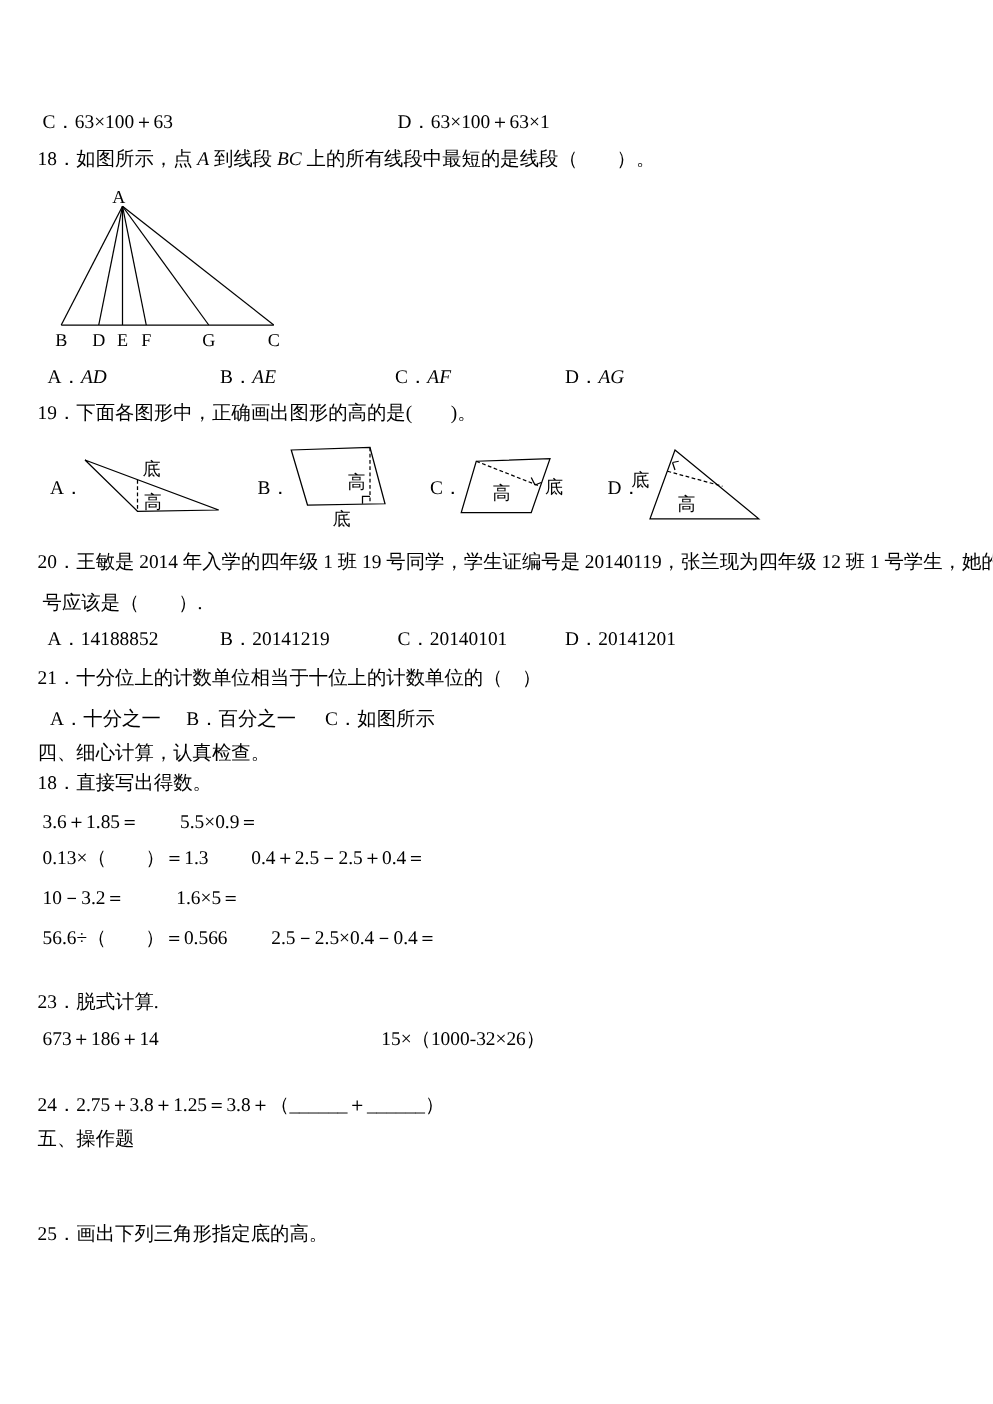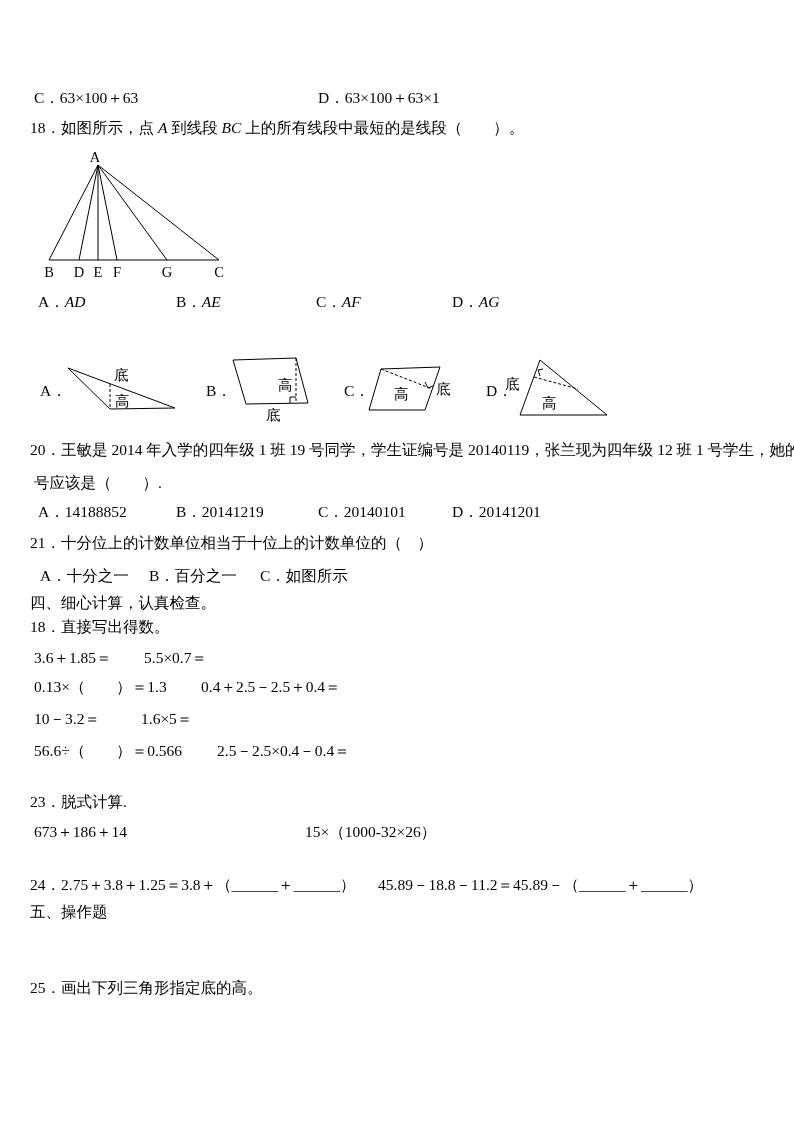--- a/index.html
+++ b/index.html
@@ -44,20 +44,21 @@
     <text x="79" y="127" text-anchor="middle">F</text>
     <text x="129" y="127" text-anchor="middle">G</text>
     <text x="181" y="127" text-anchor="middle">C</text>
   </svg>
 
   <div class="line" style="left:38px;top:292px"><span>A．</span><span class="var">AD</span></div>
   <div class="line" style="left:176px;top:292px"><span>B．</span><span class="var">AE</span></div>
   <div class="line" style="left:316px;top:292px"><span>C．</span><span class="var">AF</span></div>
   <div class="line" style="left:452px;top:292px"><span>D．</span><span class="var">AG</span></div>
 
+  <div class="line" style="left:30px;top:321px">19．下面各图形中，正确画出图形的高的是(　　)。</div>
 
   <div class="line" style="left:40px;top:381px">A．</div>
   <div class="line" style="left:206px;top:381px">B．</div>
   <div class="line" style="left:344px;top:381px">C．</div>
   <div class="line" style="left:486px;top:381px">D．</div>
 
   <svg style="left:56px;top:362px" width="130" height="55" viewBox="0 0 130 55">
     <polygon points="12,6 119,46 54,47"></polygon>
     <line class="dashed" x1="54" y1="22" x2="54" y2="47"></line>
     <text x="58" y="18">底</text>
@@ -97,31 +98,30 @@
 
   <div class="line" style="left:30px;top:533px">21．十分位上的计数单位相当于十位上的计数单位的（　）</div>
   <div class="line" style="left:40px;top:566px">A．十分之一</div>
   <div class="line" style="left:149px;top:566px">B．百分之一</div>
   <div class="line" style="left:260px;top:566px">C．如图所示</div>
 
   <div class="line" style="left:30px;top:593px">四、细心计算，认真检查。</div>
   <div class="line" style="left:30px;top:617px">18．直接写出得数。</div>
 
   <div class="line" style="left:34px;top:648px">3.6＋1.85＝</div>
-  <div class="line" style="left:144px;top:648px">5.5×0.7＝</div>
+  <div class="line" style="left:144px;top:648px">5.5×0.9＝</div>
   <div class="line" style="left:34px;top:677px">0.13×（　　）＝1.3</div>
   <div class="line" style="left:201px;top:677px">0.4＋2.5－2.5＋0.4＝</div>
   <div class="line" style="left:34px;top:709px">10－3.2＝</div>
   <div class="line" style="left:141px;top:709px">1.6×5＝</div>
   <div class="line" style="left:34px;top:741px">56.6÷（　　）＝0.566</div>
   <div class="line" style="left:217px;top:741px">2.5－2.5×0.4－0.4＝</div>
 
   <div class="line" style="left:30px;top:792px">23．脱式计算.</div>
   <div class="line" style="left:34px;top:822px">673＋186＋14</div>
   <div class="line" style="left:305px;top:822px">15×（1000-32×26）</div>
 
   <div class="line" style="left:30px;top:875px">24．2.75＋3.8＋1.25＝3.8＋（______＋______）</div>
-  <div class="line" style="left:378px;top:875px">45.89－18.8－11.2＝45.89－（______＋______）</div>
 
   <div class="line" style="left:30px;top:902px">五、操作题</div>
   <div class="line" style="left:30px;top:978px">25．画出下列三角形指定底的高。</div>
 
 </div>
 
 </body></html>

